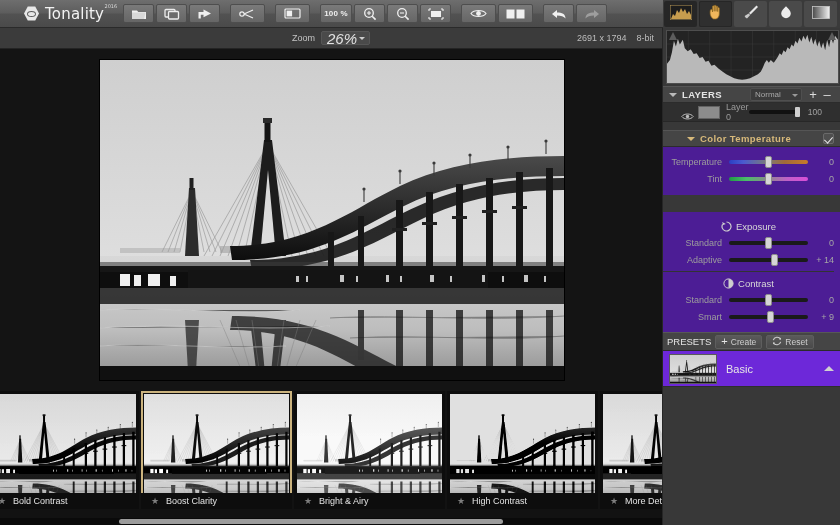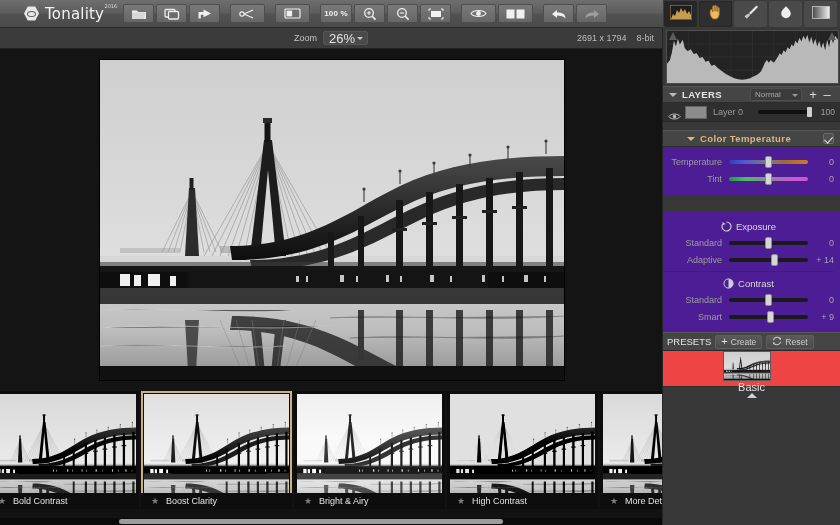--- a/index.html
+++ b/index.html
@@ -65,21 +65,21 @@
   .zoombar {
     position: absolute; left: 0; top: 28px; width: 662px; height: 21px;
     background: #3b3b3b; border-bottom: 1px solid #242424;
     display: flex; align-items: center; justify-content: center;
     font-size: 9px; color: #c8c8c8;
   }
   .zoom-label { margin-right: 6px; color: #c4c4c4; }
   .zoom-select {
     background: #4a4a4a; border: 1px solid #565656; border-radius: 2px;
     height: 14px; padding: 0 12px 0 5px; display: flex; align-items: center;
-    position: relative; color: #e2e2e2; font-size: 13px;
+    position: relative; color: #e2e2e2; font-size: 15px; font-style: italic;
   }
   .zoom-select .caret {
     position: absolute; right: 4px; top: 5px;
     width: 0; height: 0; border-left: 3px solid transparent; border-right: 3px solid transparent;
     border-top: 3px solid #ccc;
   }
   .zoom-right { position: absolute; right: 8px; display: flex; align-items: center; gap: 10px; }
   .zoom-right span { color: #bdbdbd; font-size: 9px; }
 
   
@@ -139,21 +139,21 @@
     width: 11px; height: 11px; border: 1px solid #6a6a6a; border-radius: 2px; background: #4f4f4f;
     position: relative;
   }
   .chk::after {
     content: ""; position: absolute; left: 2px; top: 1px; width: 4px; height: 7px;
     border: solid #e6e6e6; border-width: 0 1.6px 1.6px 0; transform: rotate(42deg);
   }
 
   .layer-row {
     height: 19px; background: #2f2f2f; display: flex; align-items: center;
-    padding: 0 5px; border-bottom: 1px solid #272727;
+    padding: 0 18px; border-bottom: 1px solid #272727;
   }
   .eye {
     width: 13px; height: 10px; position: relative; margin-right: 4px; flex: none;
   }
   .layer-thumb {
     width: 22px; height: 13px; background: #8c8c8c; border: 1px solid #636363; margin-right: 6px; flex:none;
   }
   .layer-name { font-size: 9px; color: #9a9a9a; flex: 1; }
   .opacity-track {
     width: 54px; height: 4px; background: #111; border-radius: 2px; position: relative; margin-right: 4px;
@@ -189,22 +189,22 @@
     position: absolute; left: 0; right: 0; height: 19px; background: #454545;
     border-top: 1px solid #575757; border-bottom: 1px solid #2b2b2b;
     display: flex; align-items: center; padding: 0 4px; font-size: 9.5px; color: #e4e4e4;
   }
   .pbtn {
     background: linear-gradient(180deg,#5a5a5a,#4a4a4a); border: 1px solid #5e5e5e; border-radius: 2px;
     height: 14px; padding: 0 5px; display: flex; align-items: center; gap: 3px;
     font-size: 8.5px; color: #cfcfcf; margin-left: 4px;
   }
   .preset-item {
-    display: flex; align-items: center; height: 36px; background: #ef4444;
-    border-bottom: 1px solid #2e2e2e; padding: 0 6px; flex-direction: column;
+    display: flex; align-items: center; height: 36px; background: #6d28d9;
+    border-bottom: 1px solid #2e2e2e; padding: 0 6px;
   }
   .preset-thumb {
     width: 48px; height: 30px; border: 1px solid #5a5a5a; flex: none; margin-right: 9px; overflow:hidden;
   }
   .preset-name { font-size: 11px; color: #e6e6e6; flex: 1; }
   .up-arrow { width: 0; height: 0; border-left: 5px solid transparent; border-right: 5px solid transparent; border-bottom: 5px solid #d0d0d0; }
 
   
   .filmstrip {
     position: absolute; left: 0; bottom: 0; width: 662px; height: 134px;

